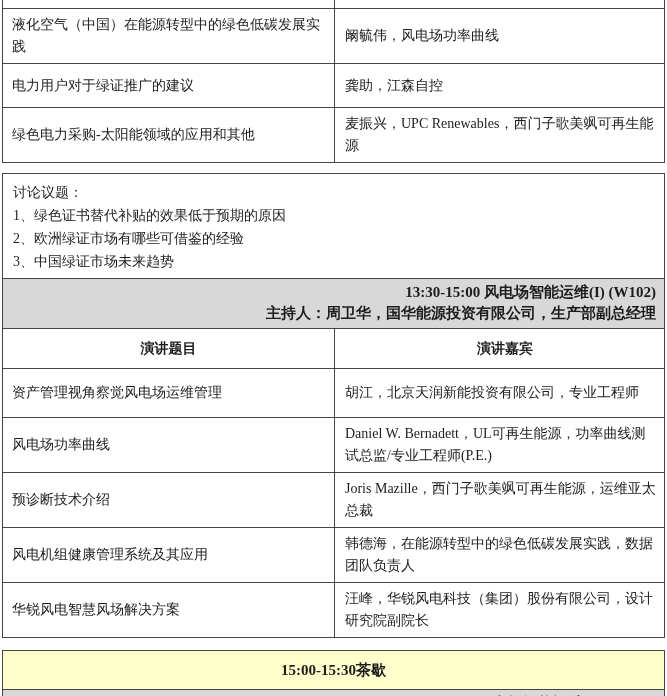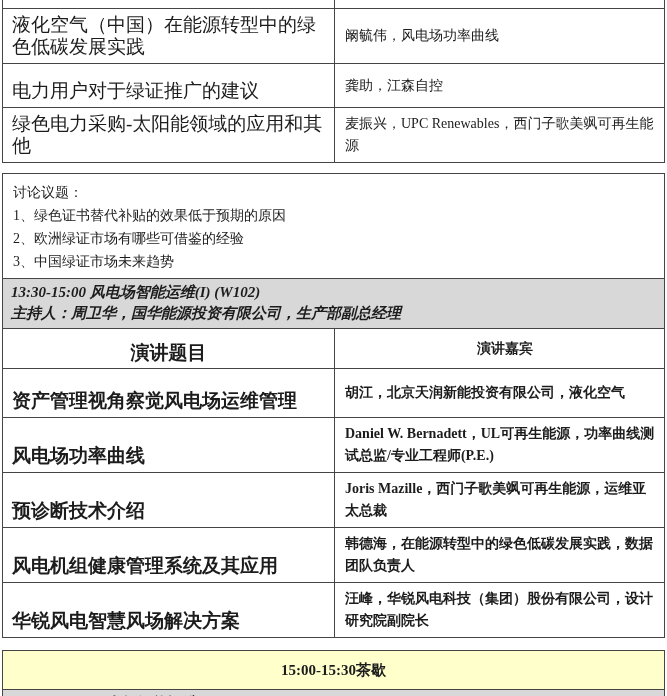--- a/index.html
+++ b/index.html
@@ -15,41 +15,40 @@
     font-family:"Liberation Serif","DejaVu Serif",serif;
     color:var(--text);
   }
   .tbl{border:1px solid var(--line);margin:0 2px;}
   .tbl.no-top{border-top:none;}
   .row{display:flex;border-top:1px solid var(--line);min-height:44px;align-items:stretch;}
   .stub{display:flex;height:8px;align-items:stretch;}
   .stub .cell-l,.stub .cell-r{padding:0;}
   .cell-l{
     width:332px;flex:0 0 332px;border-right:1px solid var(--line);
-    display:flex;align-items:flex-end;
-    padding:5px 8px 5px 9px;font-size:19px;line-height:22px;
+    display:flex;align-items:center;
+    padding:5px 8px 5px 9px;font-size:14px;line-height:22px;
   }
   .cell-r{
     flex:1;display:flex;align-items:center;
     padding:5px 8px 5px 10px;font-size:14px;line-height:22px;
   }
   .gap{height:10px;}
   .gap.lg{height:12px;}
   .discussion{padding:7px 10px 5px 10px;font-size:14px;line-height:23px;}
   .discussion div{white-space:nowrap;}
   .session-hdr{
     background:var(--session-bg);
     border-top:1px solid var(--line);
-    text-align:left;font-weight:bold;font-size:15px;line-height:21px;
+    text-align:right;font-weight:bold;font-size:15px;line-height:21px;
     padding:3px 8px 4px 8px;
-    font-style:italic;
   }
   .row.colhdr{min-height:40px;font-weight:bold;gap:11px;}
   .row.colhdr .cell-l,.row.colhdr .cell-r{justify-content:center;padding:4px;}
-  .row.data{min-height:49px;font-weight:bold;}
+  .row.data{min-height:49px;}
   .tea{
     background:var(--tea-bg);
     text-align:center;font-weight:bold;font-size:15px;line-height:20px;
     padding:9px 24px;
   }
 </style>
 </head>
 <body>
 
 <div class="tbl no-top">
@@ -102,21 +101,21 @@
     </div>
     <div class="cell-r">
       <span>演讲嘉宾</span>
     </div>
   </div>
   <div class="row data">
     <div class="cell-l">
       <span>资产管理视角察觉风电场运维管理</span>
     </div>
     <div class="cell-r">
-      <span>胡江，北京天润新能投资有限公司，液化空气</span>
+      <span>胡江，北京天润新能投资有限公司，专业工程师</span>
     </div>
   </div>
   <div class="row data">
     <div class="cell-l">
       <span>风电场功率曲线</span>
     </div>
     <div class="cell-r">
       <span>Daniel W. Bernadett，UL可再生能源，功率曲线测试总监/专业工程师(P.E.)</span>
     </div>
   </div>

